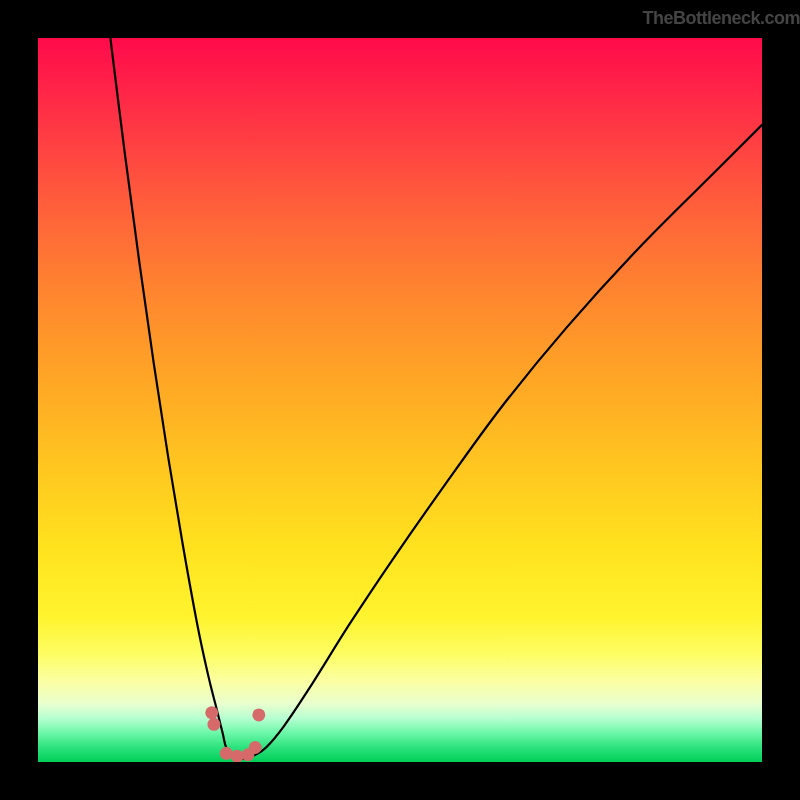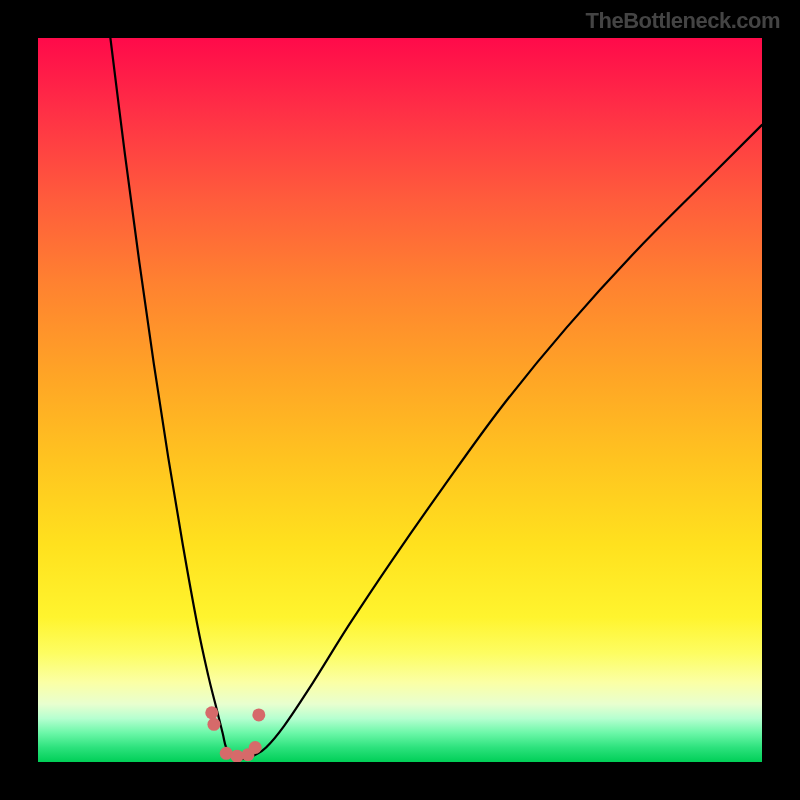--- a/index.html
+++ b/index.html
@@ -1,23 +1,23 @@
 <!DOCTYPE html>
 <html><head>
   <meta charset="utf-8">
   <style>
     * { margin: 0; padding: 0; box-sizing: border-box; }
     html, body { width: 800px; height: 800px; overflow: hidden; background: #000; }
     .container { width: 800px; height: 800px; position: relative; }
     .watermark {
       position: absolute;
       top: 8px;
-      right: 20px;
+      right: 0;
       font-family: Arial, sans-serif;
-      font-size: 22px;
+      font-size: 18px;
       font-weight: bold;
       color: #444;
       z-index: 10;
       letter-spacing: -0.5px;
     }
     .plot-area {
       position: absolute;
       left: 38px;
       top: 38px;
       width: 724px;

